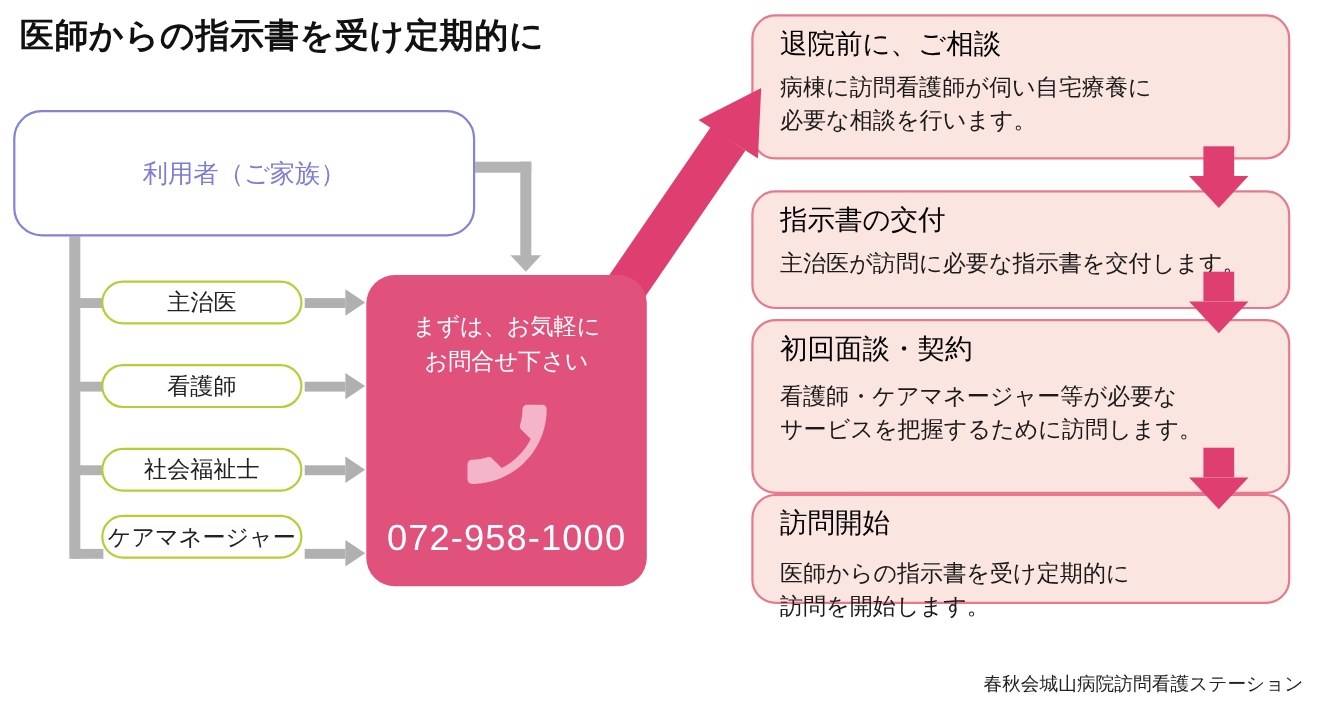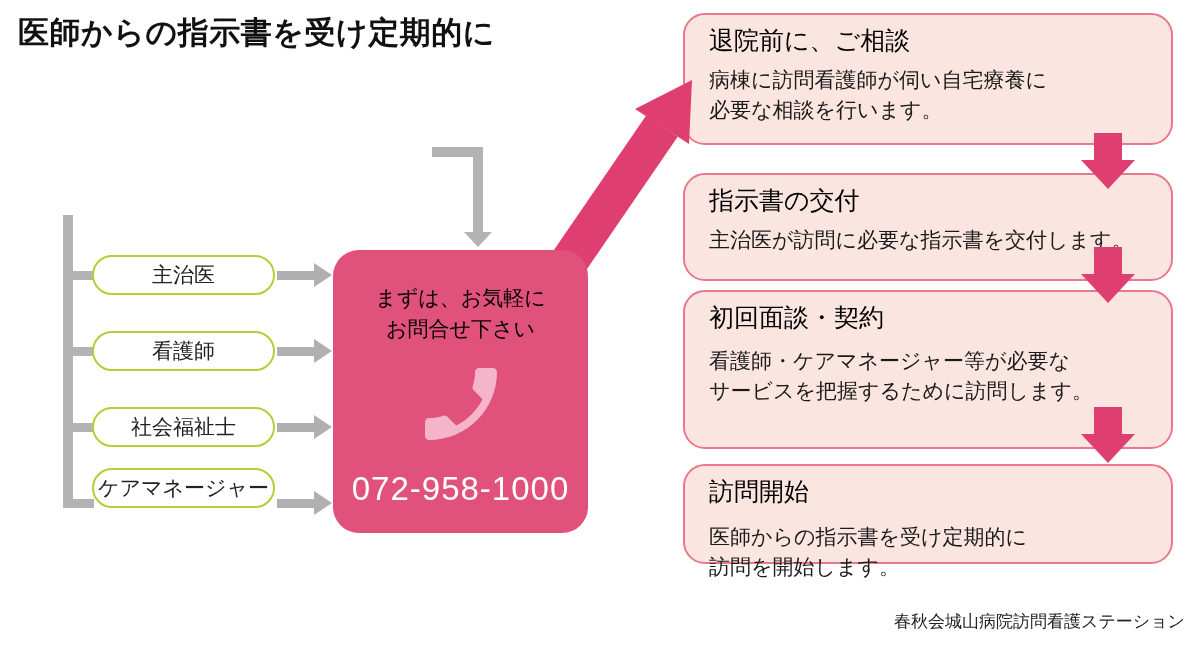--- a/index.html
+++ b/index.html
@@ -47,56 +47,59 @@
     position:absolute; left:464px; top:232px; width:0; height:0; z-index:1;
     border-top:15px solid #b3b3b3; border-left:14px solid transparent; border-right:14px solid transparent;
   }
   
   .contact-box {
     position:absolute; left:333px; top:250px; width:255px; height:283px;
     background:#e0527b; border-radius:26px; z-index:3;
     display:flex; flex-direction:column; align-items:center;
     color:#fff; padding-top:32px;
   }
-  .contact-line { font-size:21px; line-height:31px; color:#000000; }
+  .contact-line { font-size:21px; line-height:31px; color:#ffffff; }
   .contact-phone-icon { margin-top:10px; height:100px; display:flex; align-items:center; }
   .contact-number { font-size:33px; letter-spacing:1px; color:#fff; margin-top:16px; }
   
   .diag-svg { position:absolute; left:540px; top:60px; z-index:2; }
   
   .step {
     position:absolute; left:683px; width:490px;
     background:#fbe5e0; border:2px solid #e8798d; border-radius:22px;
     padding:9px 18px 0 24px; z-index:1;
   }
   .step-title { font-size:25px; color:#000000; line-height:1.3; margin-bottom:8px; }
   .step-body { font-size:21px; color:#1a1a1a; line-height:1.45; white-space:pre-line; }
   .step-1 { top:13px;  height:132px; }
   .step-2 { top:173px; height:108px; }
   .step-3 { top:290px; height:159px; }
   .step-3 .step-title { margin-bottom:12px; }
-  .step-4 { top:464px; height:100px; }
+  .step-4 { top:449px; height:100px; }
   .step-4 .step-title { margin-bottom:14px; }
   
   .da-stem { position:absolute; left:1094px; width:28px; height:27px; background:#df3f70; z-index:4; }
   .da-head {
     position:absolute; left:1081px; width:0; height:0; z-index:4;
     border-top:29px solid #df3f70; border-left:27px solid transparent; border-right:27px solid transparent;
   }
   .footer {
     position:absolute; right:15px; top:610px; font-size:17px; color:#222;
   }
 </style>
 </head>
 <body>
 
 <div class="canvas">
 
   <div class="title">医師からの指示書を受け定期的に</div>
 
+  <div class="user-box">
+    <span>利用者（ご家族）</span>
+  </div>
 
   <div class="v-line"></div>
   <div class="h-conn" style="top:270.5px"></div>
   <div class="h-conn" style="top:346.5px"></div>
   <div class="h-conn" style="top:422.5px"></div>
   <div class="h-conn" style="top:498.5px"></div>
 
   <div class="pill" style="top:255px">
     <span>主治医</span>
   </div>

